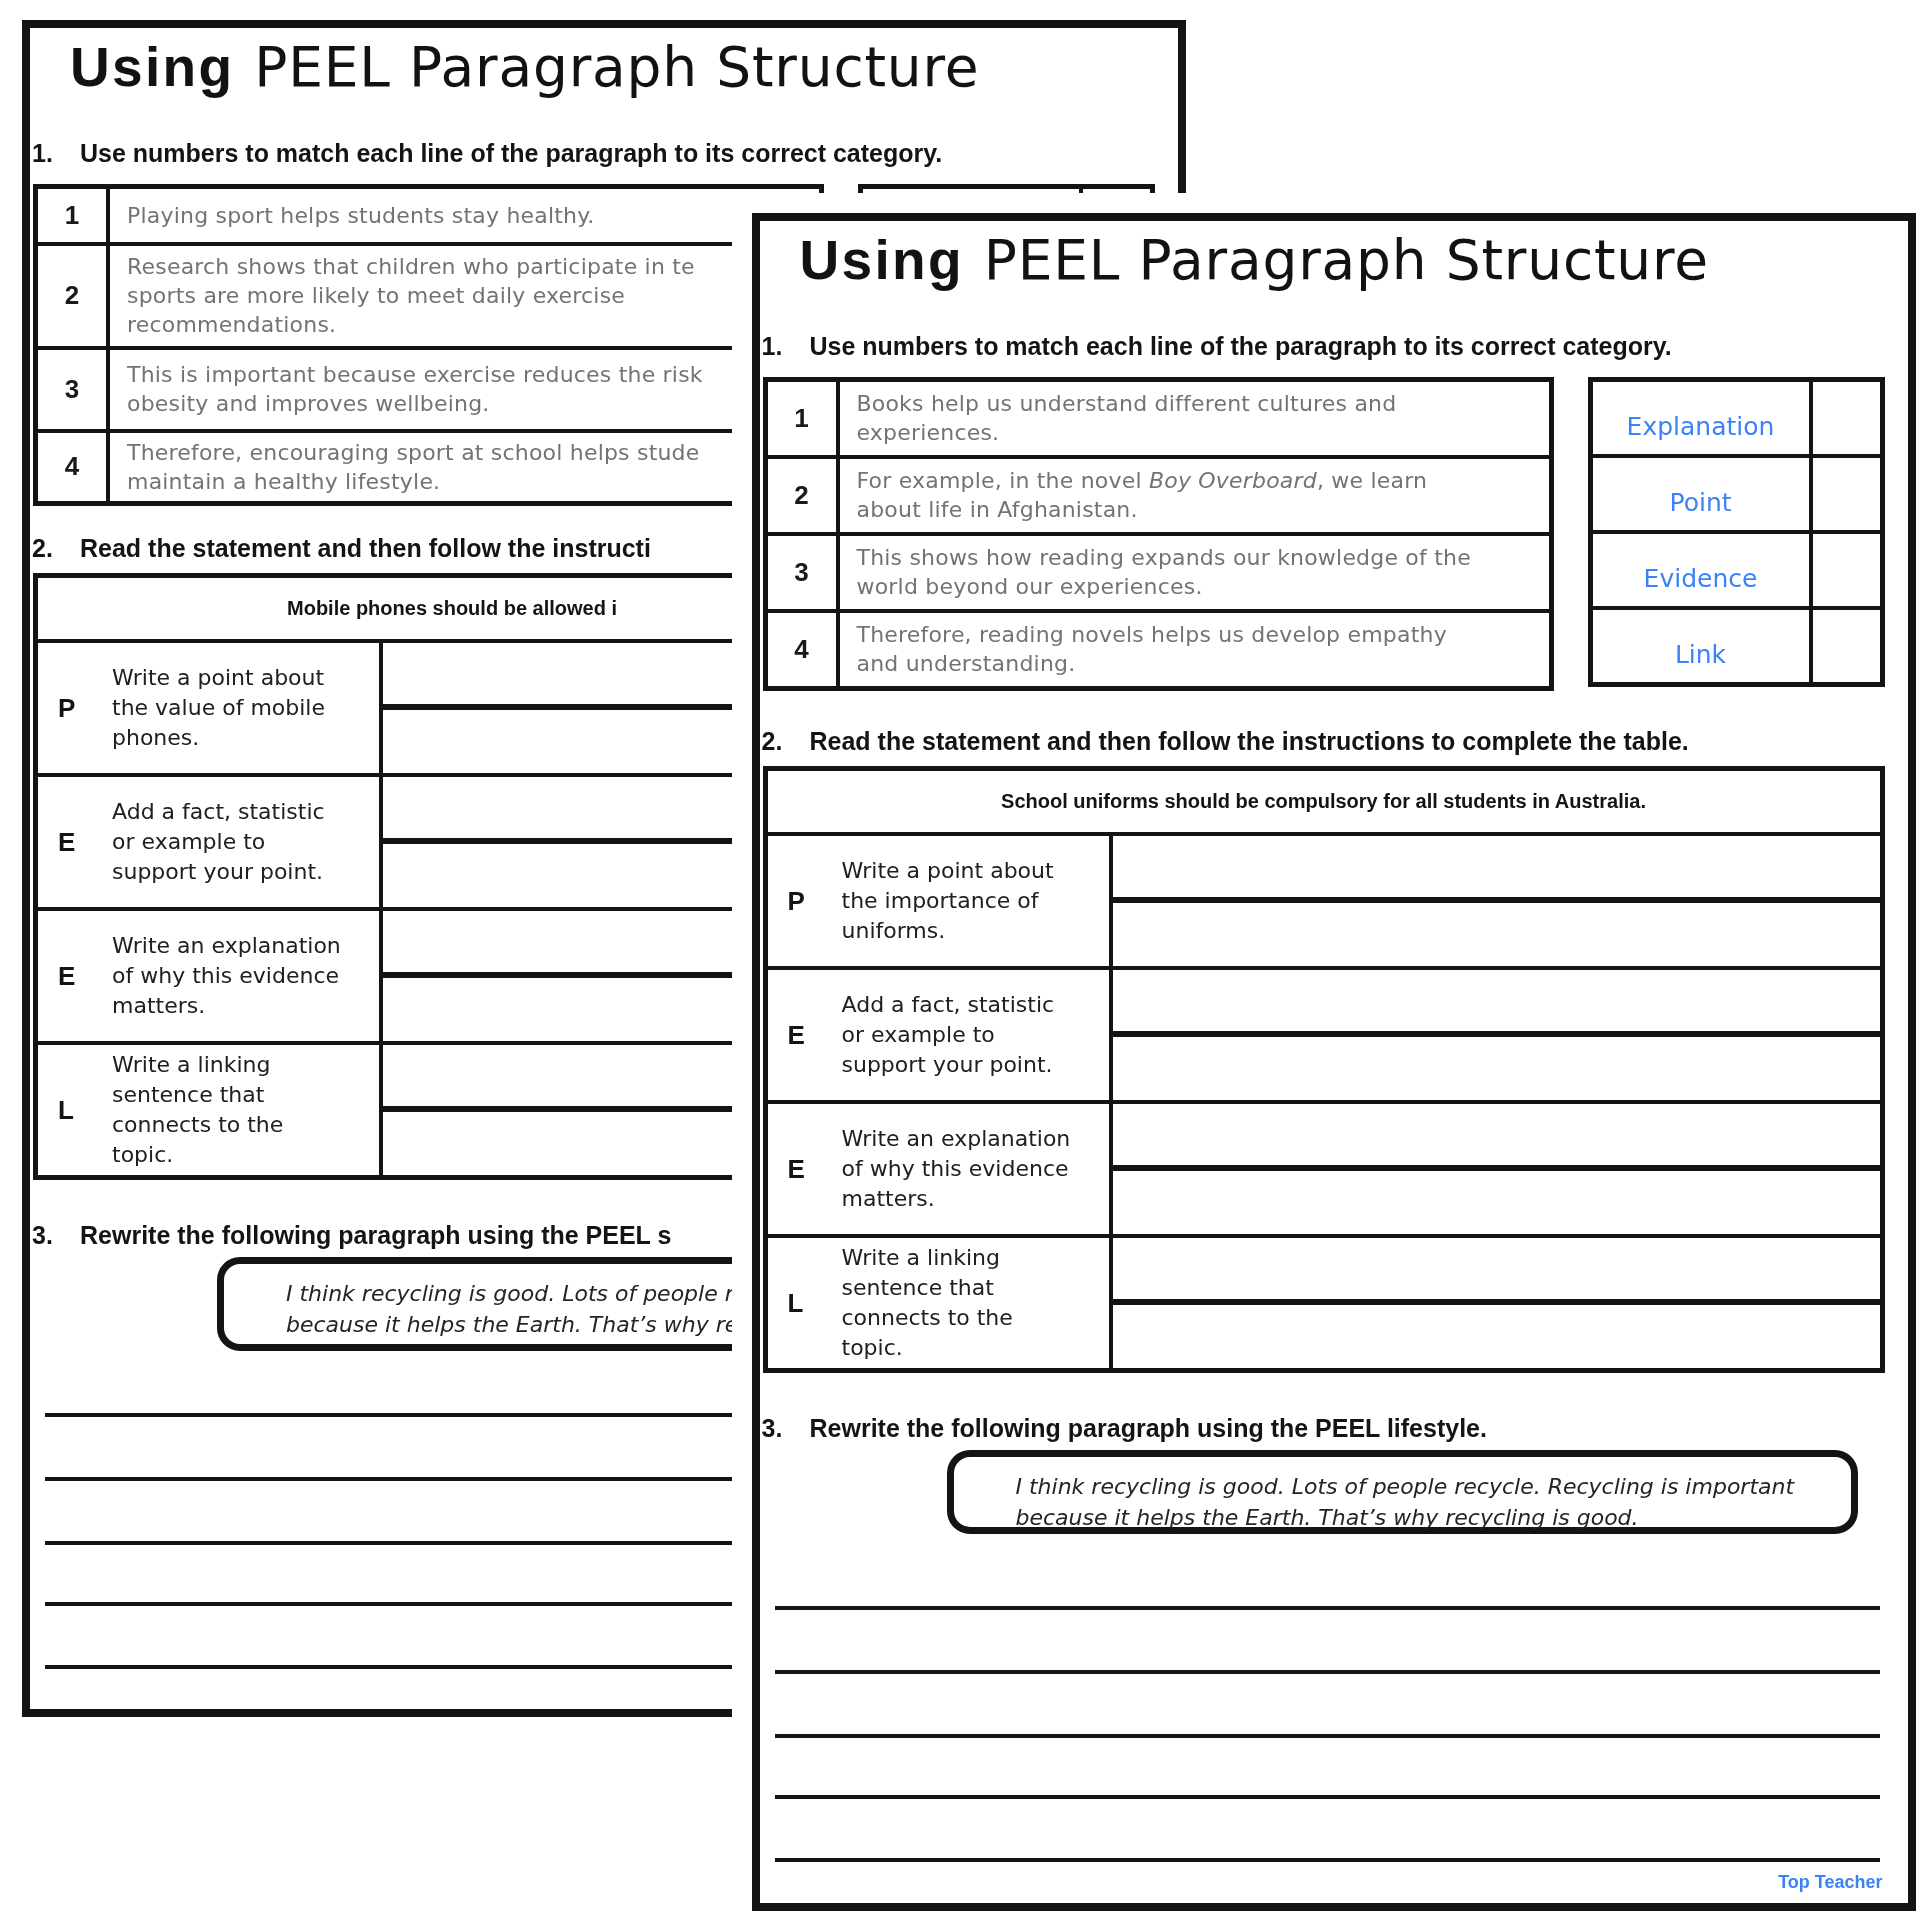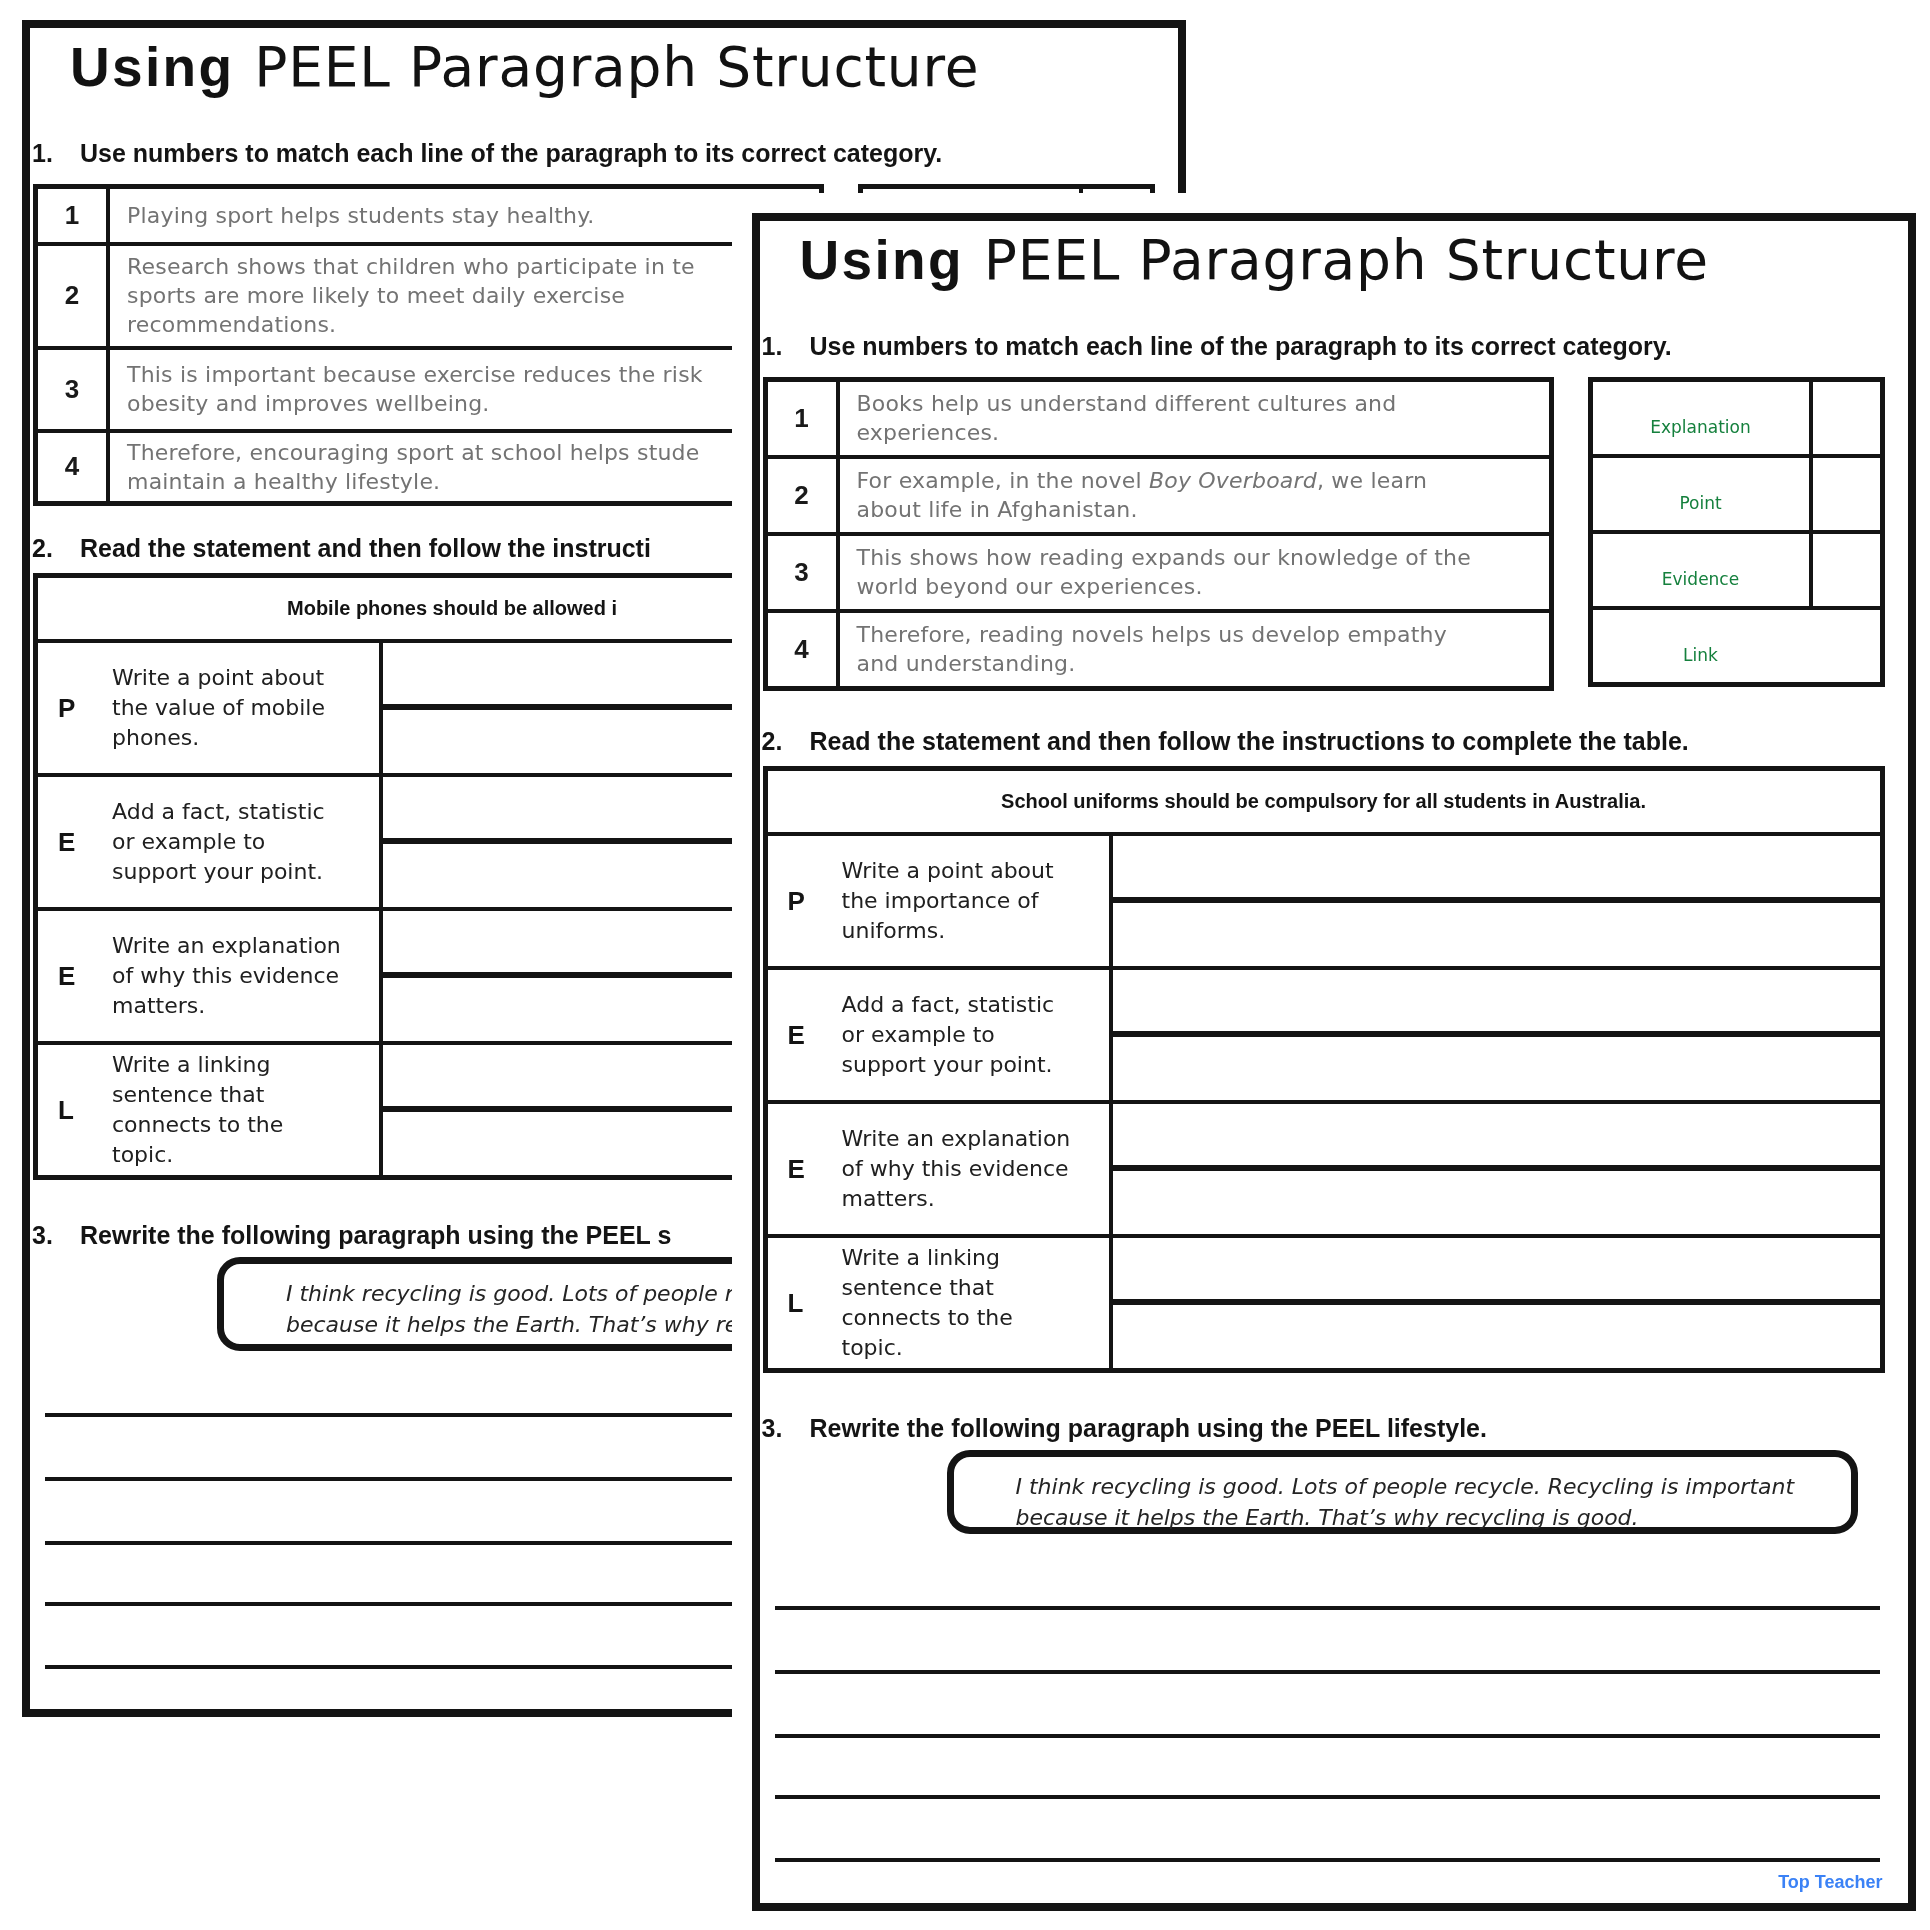--- a/index.html
+++ b/index.html
@@ -25,22 +25,22 @@
   .t1-row:last-child{border-bottom:none;}
   .t1-num{width:68px;flex:0 0 68px;border-right:4.7px solid #141414;display:flex;align-items:center;
           justify-content:center;font-family:"Liberation Sans",sans-serif;font-weight:700;font-size:26px;}
   .t1-text{flex:1;display:flex;align-items:center;padding:4.7px 11px 4.7px 17px;
            font-size:22px;line-height:29px;white-space:pre-line;letter-spacing:0.2px;color:#737373;}
   .it{font-style:italic;}
 
   
   .cat{position:absolute;left:836px;top:164px;width:297px;border:5.4px solid #141414;box-sizing:border-box;}
   .cat-row{display:flex;height:72px;border-bottom:4.7px solid #141414;}
-  .cat-row:last-child{border-bottom:none;align-items:center;}
-  .cat-label{flex:1;display:flex;align-items:center;justify-content:center;font-size:17px;color:#15803d;margin-top:18px;}
+  .cat-row:last-child{border-bottom:none;}
+  .cat-label{flex:1;display:flex;align-items:center;justify-content:center;font-size:25px;color:#3b82f6;margin-top:18px;}
   .cat-ans{width:67px;flex:0 0 67px;border-left:4.7px solid #141414;}
 
   
   .t2{position:absolute;left:11px;width:1122px;border:5.4px solid #141414;box-sizing:border-box;}
   .t2-head{height:61px;border-bottom:4.7px solid #141414;display:flex;align-items:center;justify-content:center;
            font-family:"Liberation Sans",sans-serif;font-weight:700;font-size:20px;color:#141414;}
   .t2-head.left-cut{justify-content:flex-start;padding-left:249px;}
   .t2-row{display:flex;height:130px;border-bottom:4.7px solid #141414;}
   .t2-row:last-child{border-bottom:none;}
   .t2-left{width:341px;flex:0 0 341px;position:relative;display:flex;align-items:center;

